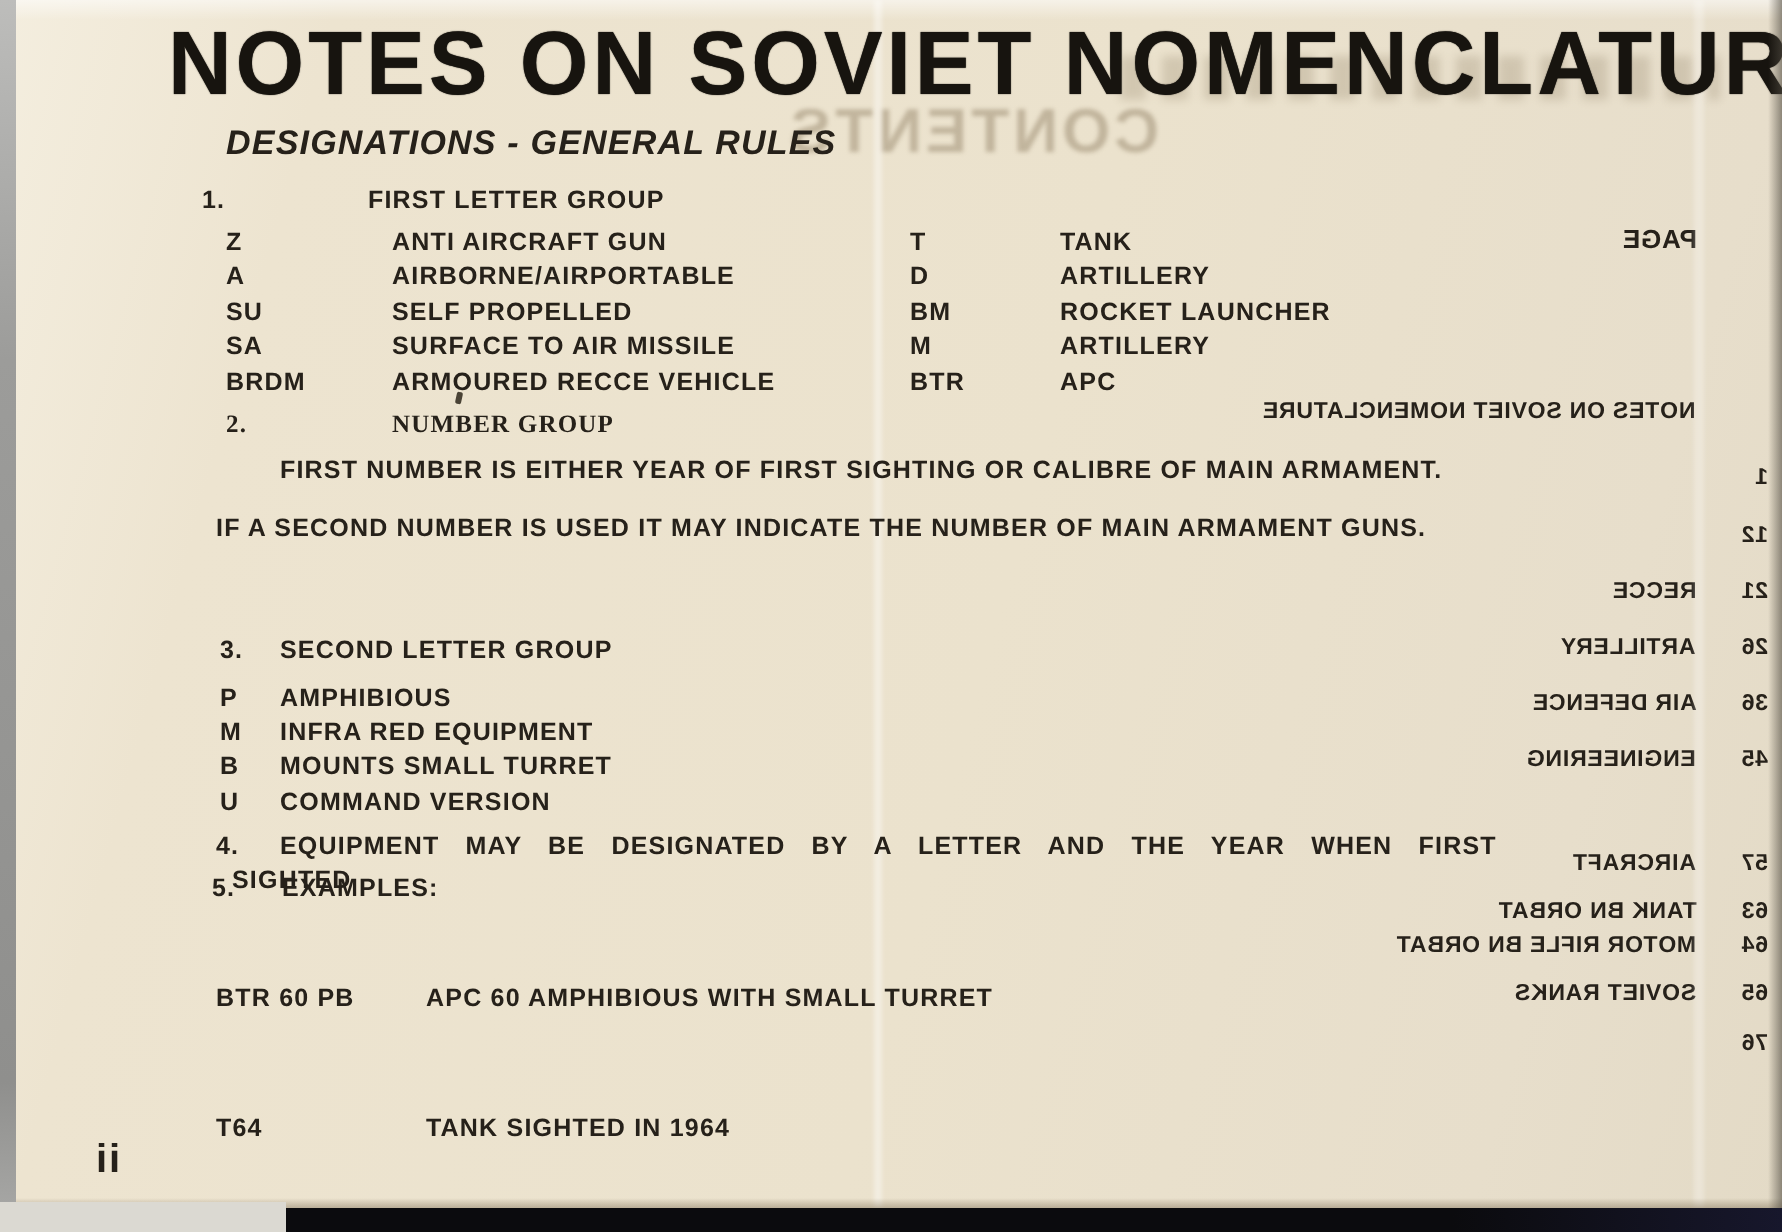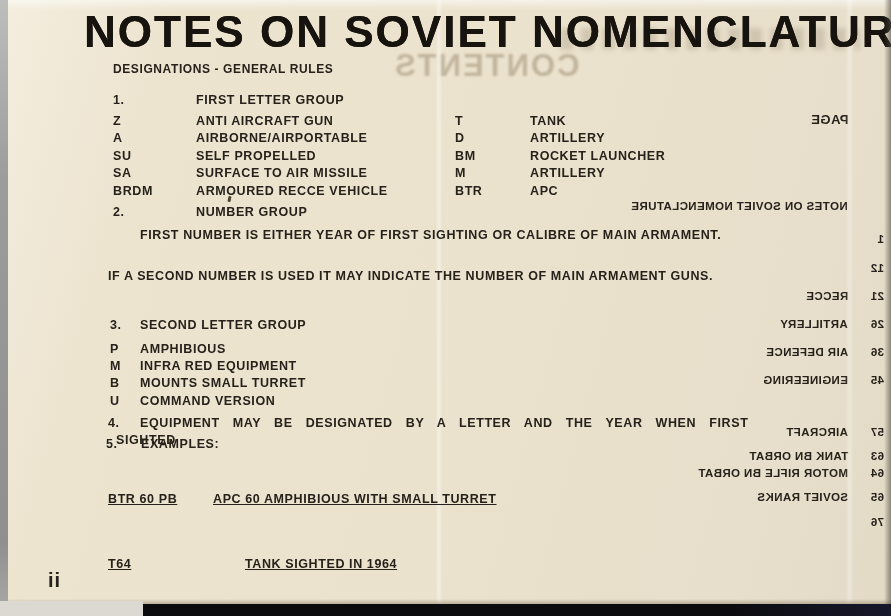--- a/index.html
+++ b/index.html
@@ -22,32 +22,32 @@
   .right-edge{right:0;top:0;width:7px;height:604px;
     background:linear-gradient(90deg,rgba(80,75,65,0),rgba(80,75,65,.6));}
   .crease{top:0;height:604px;background:rgba(255,255,255,.4);filter:blur(1px);}
   .crease.c1{left:437px;width:4px;}
   .crease.c2{left:847px;width:5px;background:rgba(255,255,255,.28);}
   .speck{left:228px;top:196px;width:3px;height:6px;background:#4a4336;border-radius:1px;transform:rotate(12deg);}
   
   .title{left:84px;top:6px;font-size:45px;letter-spacing:2px;color:#17140f;
     white-space:nowrap;transform:scaleX(.98);transform-origin:left top;
     text-shadow:0 0 .6px currentColor;}
-  .subtitle{left:113px;top:62px;font-size:12px;letter-spacing:.6px;}
+  .subtitle{left:113px;top:62px;font-size:17px;letter-spacing:.6px;font-style:italic;}
   .sec-line{font-size:12.5px;letter-spacing:.6px;white-space:nowrap;}
   .num-w83{display:inline-block;width:83px;}
   .num-w30{display:inline-block;width:30px;}
   .num-w35{display:inline-block;width:35px;}
   .tbl{display:grid;font-size:12.5px;letter-spacing:.6px;line-height:17.4px;}
   .tbl.s1{grid-template-columns:83px 259px 75px auto;left:113px;top:113px;width:680px;}
   .tbl.s3{grid-template-columns:30px auto;left:110px;top:341px;width:400px;line-height:17.2px;}
   .para{font-size:12.5px;letter-spacing:.6px;white-space:nowrap;}
   .s4text{word-spacing:9px;}
   .ex-row{display:grid;grid-template-columns:105px auto;left:108px;width:700px;
-    font-size:12.5px;letter-spacing:.6px;text-decoration:underline;}
+    font-size:12.5px;letter-spacing:.6px;}
   .page-num{left:48px;top:569px;font-size:20px;letter-spacing:1px;}
   .bleed-heading{left:393px;top:48px;font-size:31px;letter-spacing:2px;
     transform:scaleX(-1);transform-origin:center;white-space:nowrap;
     color:rgba(125,108,80,.38);filter:blur(1px);}
   .bleed-strip{left:560px;top:28px;width:300px;height:22px;opacity:.45;filter:blur(2.5px);
     background:repeating-linear-gradient(90deg,rgba(125,108,80,.5) 0 13px,rgba(125,108,80,0) 13px 21px);}
   .bleed-row{left:540px;width:344px;display:flex;justify-content:flex-end;gap:12px;
     font-size:11.5px;letter-spacing:.4px;white-space:nowrap;}
   .bleed-row .lbl{transform:scaleX(-1);}
   .bleed-row .pg{display:inline-block;width:24px;transform:scaleX(-1);}
@@ -113,21 +113,21 @@
     <span class="pg">76</span>
   </div>
 
   <div class="abs crease c1"></div>
   <div class="abs crease c2"></div>
   <div class="abs speck"></div>
 
   <div class="abs title">NOTES ON SOVIET NOMENCLATURE</div>
   <div class="abs subtitle">DESIGNATIONS - GENERAL RULES</div>
 
-  <div class="abs sec-line" style="left:113px;top:93px;">
+  <div class="abs sec-line" style="left:101px;top:93px;">
     <span class="num-w83">1.</span><span>FIRST LETTER GROUP</span>
   </div>
 
   <div class="abs tbl s1">
     <span>Z</span>
       <span>ANTI AIRCRAFT GUN</span>
       <span>T</span>
       <span>TANK</span>
     <span>A</span>
       <span>AIRBORNE/AIRPORTABLE</span>
@@ -140,25 +140,25 @@
     <span>SA</span>
       <span>SURFACE TO AIR MISSILE</span>
       <span>M</span>
       <span>ARTILLERY</span>
     <span>BRDM</span>
       <span>ARMOURED RECCE VEHICLE</span>
       <span>BTR</span>
       <span>APC</span>
   </div>
 
-  <div class="abs sec-line" style="left:113px;top:205px;">
+  <div class="abs sec-line" style="left:113px;top:205px;font-family:Liberation Serif, serif;">
     <span class="num-w83">2.</span><span>NUMBER GROUP</span>
   </div>
   <div class="abs para" style="left:108px;top:228px;margin-left:32px;">FIRST NUMBER IS EITHER YEAR OF FIRST SIGHTING OR CALIBRE OF MAIN ARMAMENT.</div>
-  <div class="abs para" style="left:108px;top:257px;margin-top:12px;">IF A SECOND NUMBER IS USED IT MAY INDICATE THE NUMBER OF MAIN ARMAMENT GUNS.</div>
+  <div class="abs para" style="left:108px;top:257px;">IF A SECOND NUMBER IS USED IT MAY INDICATE THE NUMBER OF MAIN ARMAMENT GUNS.</div>
 
   <div class="abs sec-line" style="left:110px;top:318px;">
     <span class="num-w30">3.</span><span>SECOND LETTER GROUP</span>
   </div>
   <div class="abs tbl s3">
     <span>P</span>
       <span>AMPHIBIOUS</span>
     <span>M</span>
       <span>INFRA RED EQUIPMENT</span>
     <span>B</span>
@@ -173,21 +173,21 @@
   <div class="abs sec-line" style="left:116px;top:433px;">SIGHTED</div>
 
   <div class="abs sec-line" style="left:106px;top:437px;">
     <span class="num-w35">5.</span><span>EXAMPLES:</span>
   </div>
 
   <div class="abs ex-row" style="top:492px;">
     <span>BTR 60 PB</span>
       <span>APC 60 AMPHIBIOUS WITH SMALL TURRET</span>
   </div>
-  <div class="abs ex-row" style="top:557px;gap:32px;">
+  <div class="abs ex-row" style="top:557px;">
     <span>T64</span>
       <span>TANK SIGHTED IN 1964</span>
   </div>
 
   <div class="abs page-num">ii</div>
 
   <div class="abs left-strip"></div>
   <div class="abs paper-bottom-shadow"></div>
   <div class="abs bottom-left-gutter"></div>
   <div class="abs bottom-bar"></div>

